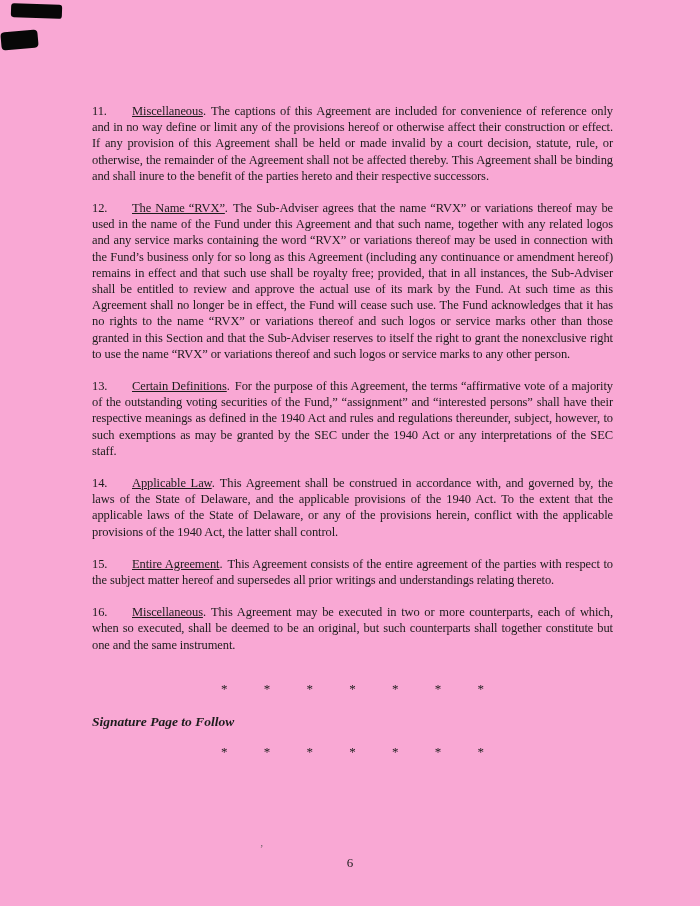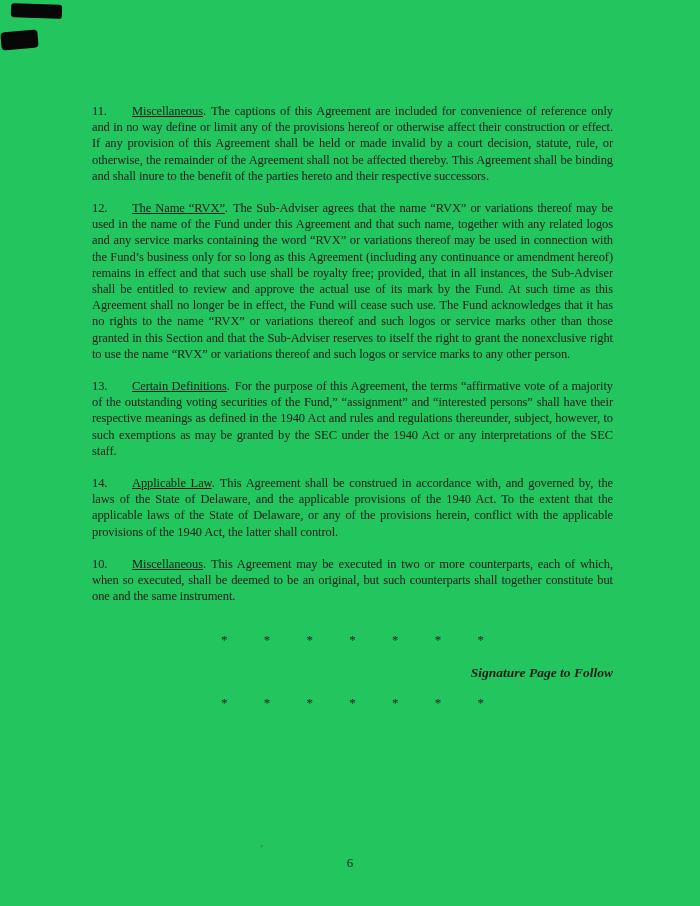--- a/index.html
+++ b/index.html
@@ -4,21 +4,21 @@
 <style>
   html, body {
     margin: 0;
     padding: 0;
     background: #ffffff;
   }
   .page {
     position: relative;
     width: 700px;
     height: 906px;
-    background: #22c55e;
+    background: #f9a8d4;
     overflow: hidden;
     font-family: "Liberation Serif", "DejaVu Serif", serif;
     color: #1c1c1c;
   }
   
   .scan-blot-a {
     position: absolute;
     left: 11px;
     top: 4px;
     width: 51px;
@@ -63,21 +63,21 @@
   .stars {
     margin: 28px 0 0 0;
     text-align: center;
     font-size: 13px;
     word-spacing: 33px;
     letter-spacing: 0;
     line-height: 16px;
   }
   .signature-note {
     margin: 16px 0 0 0;
-    text-align: right;
+    text-align: left;
     font-weight: bold;
     font-style: italic;
     font-size: 13.5px;
     line-height: 17px;
   }
   .stars.bottom {
     margin-top: 14px;
   }
   .stray-mark {
     position: absolute;
@@ -114,23 +114,26 @@
     </p>
 
     <p class="section">
       <span class="sec-num">13.</span><span class="sec-head">Certain Definitions</span><span>.</span><span class="sec-body">For the purpose of this Agreement, the terms “affirmative vote of a majority of the outstanding voting securities of the Fund,” “assignment” and “interested persons” shall have their respective meanings as defined in the 1940 Act and rules and regulations thereunder, subject, however, to such exemptions as may be granted by the SEC under the 1940 Act or any interpretations of the SEC staff.</span>
     </p>
 
     <p class="section">
       <span class="sec-num">14.</span><span class="sec-head">Applicable Law</span><span>.</span><span class="sec-body">This Agreement shall be construed in accordance with, and governed by, the laws of the State of Delaware, and the applicable provisions of the 1940 Act.  To the extent that the applicable laws of the State of Delaware, or any of the provisions herein, conflict with the applicable provisions of the 1940 Act, the latter shall control.</span>
     </p>
 
+    <p class="section">
+      <span class="sec-num">15.</span><span class="sec-head">Entire Agreement</span><span>.</span><span class="sec-body">This Agreement consists of the entire agreement of the parties with respect to the subject matter hereof and supersedes all prior writings and understandings relating thereto.</span>
+    </p>
 
     <p class="section">
-      <span class="sec-num">10.</span><span class="sec-head">Miscellaneous</span><span>.</span><span class="sec-body">This Agreement may be executed in two or more counterparts, each of which, when so executed, shall be deemed to be an original, but such counterparts shall together constitute but one and the same instrument.</span>
+      <span class="sec-num">16.</span><span class="sec-head">Miscellaneous</span><span>.</span><span class="sec-body">This Agreement may be executed in two or more counterparts, each of which, when so executed, shall be deemed to be an original, but such counterparts shall together constitute but one and the same instrument.</span>
     </p>
 
     <div class="stars top">* * * * * * *</div>
 
     <div class="signature-note">Signature Page to Follow</div>
 
     <div class="stars bottom">* * * * * * *</div>
 
   </div>
 

